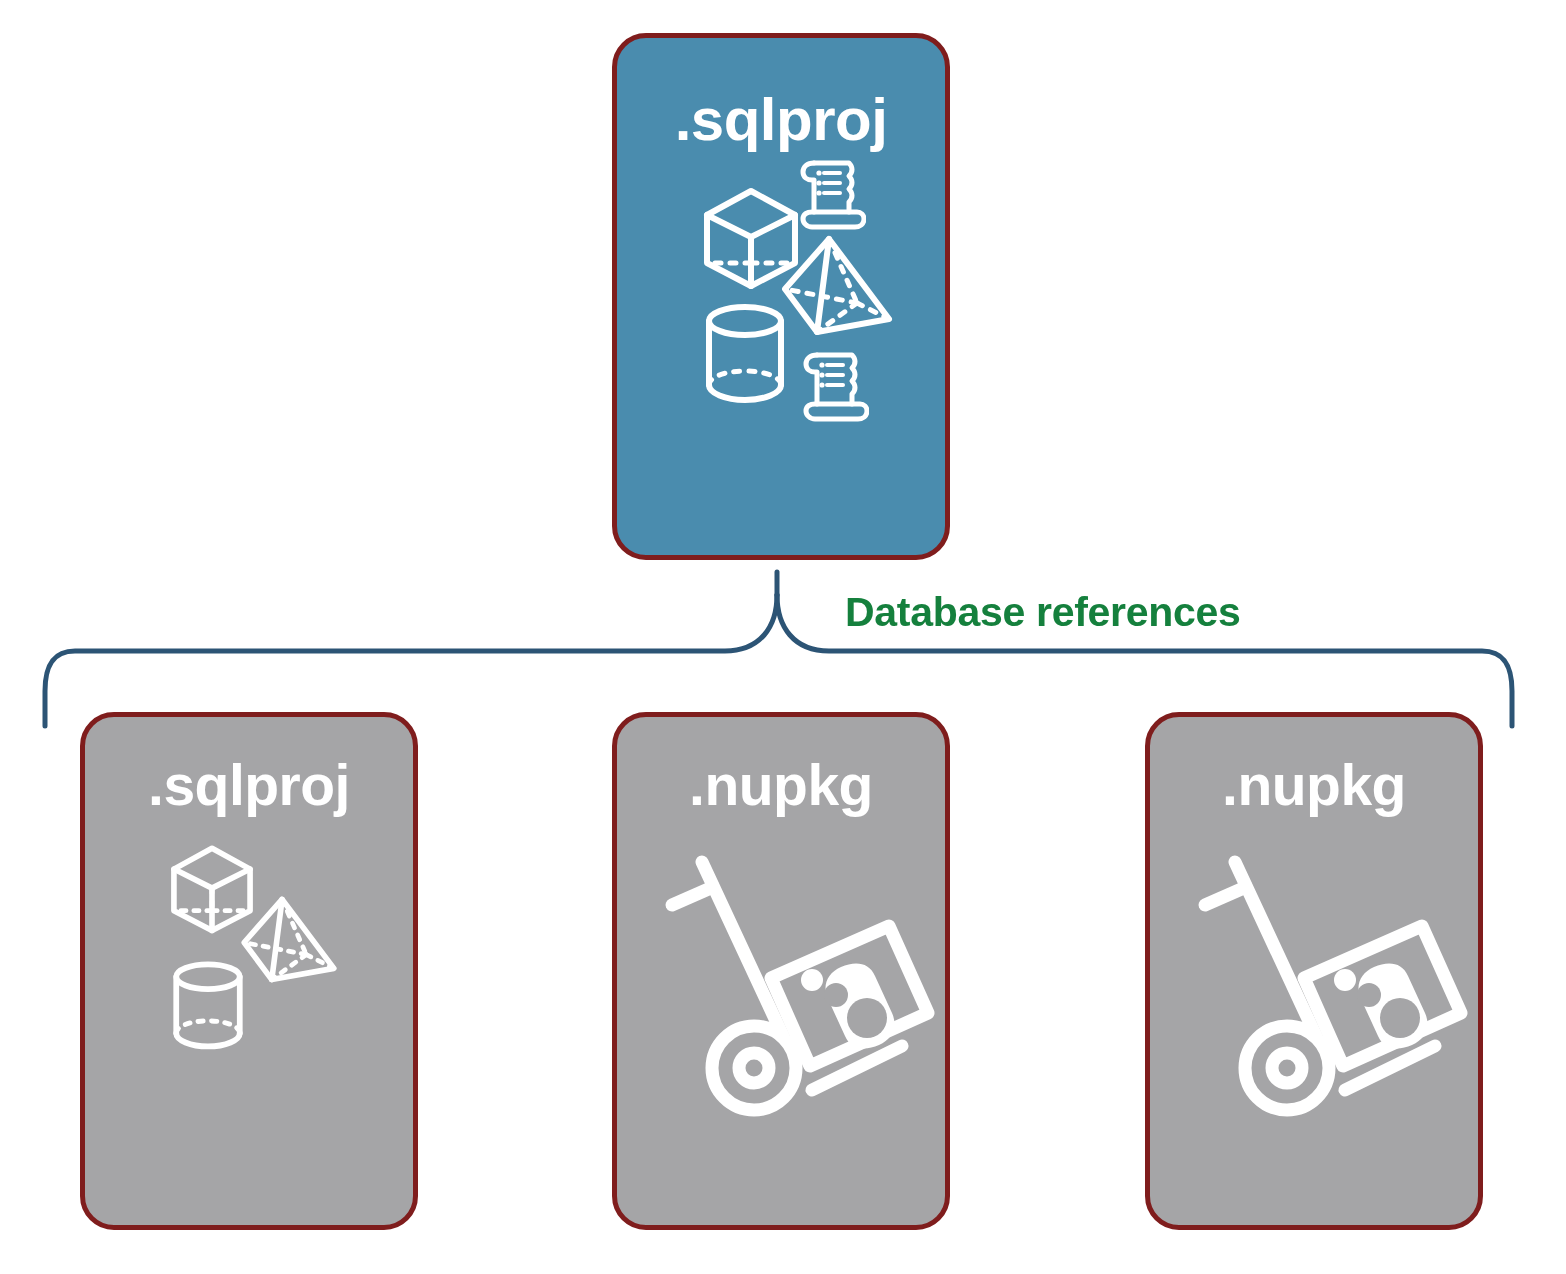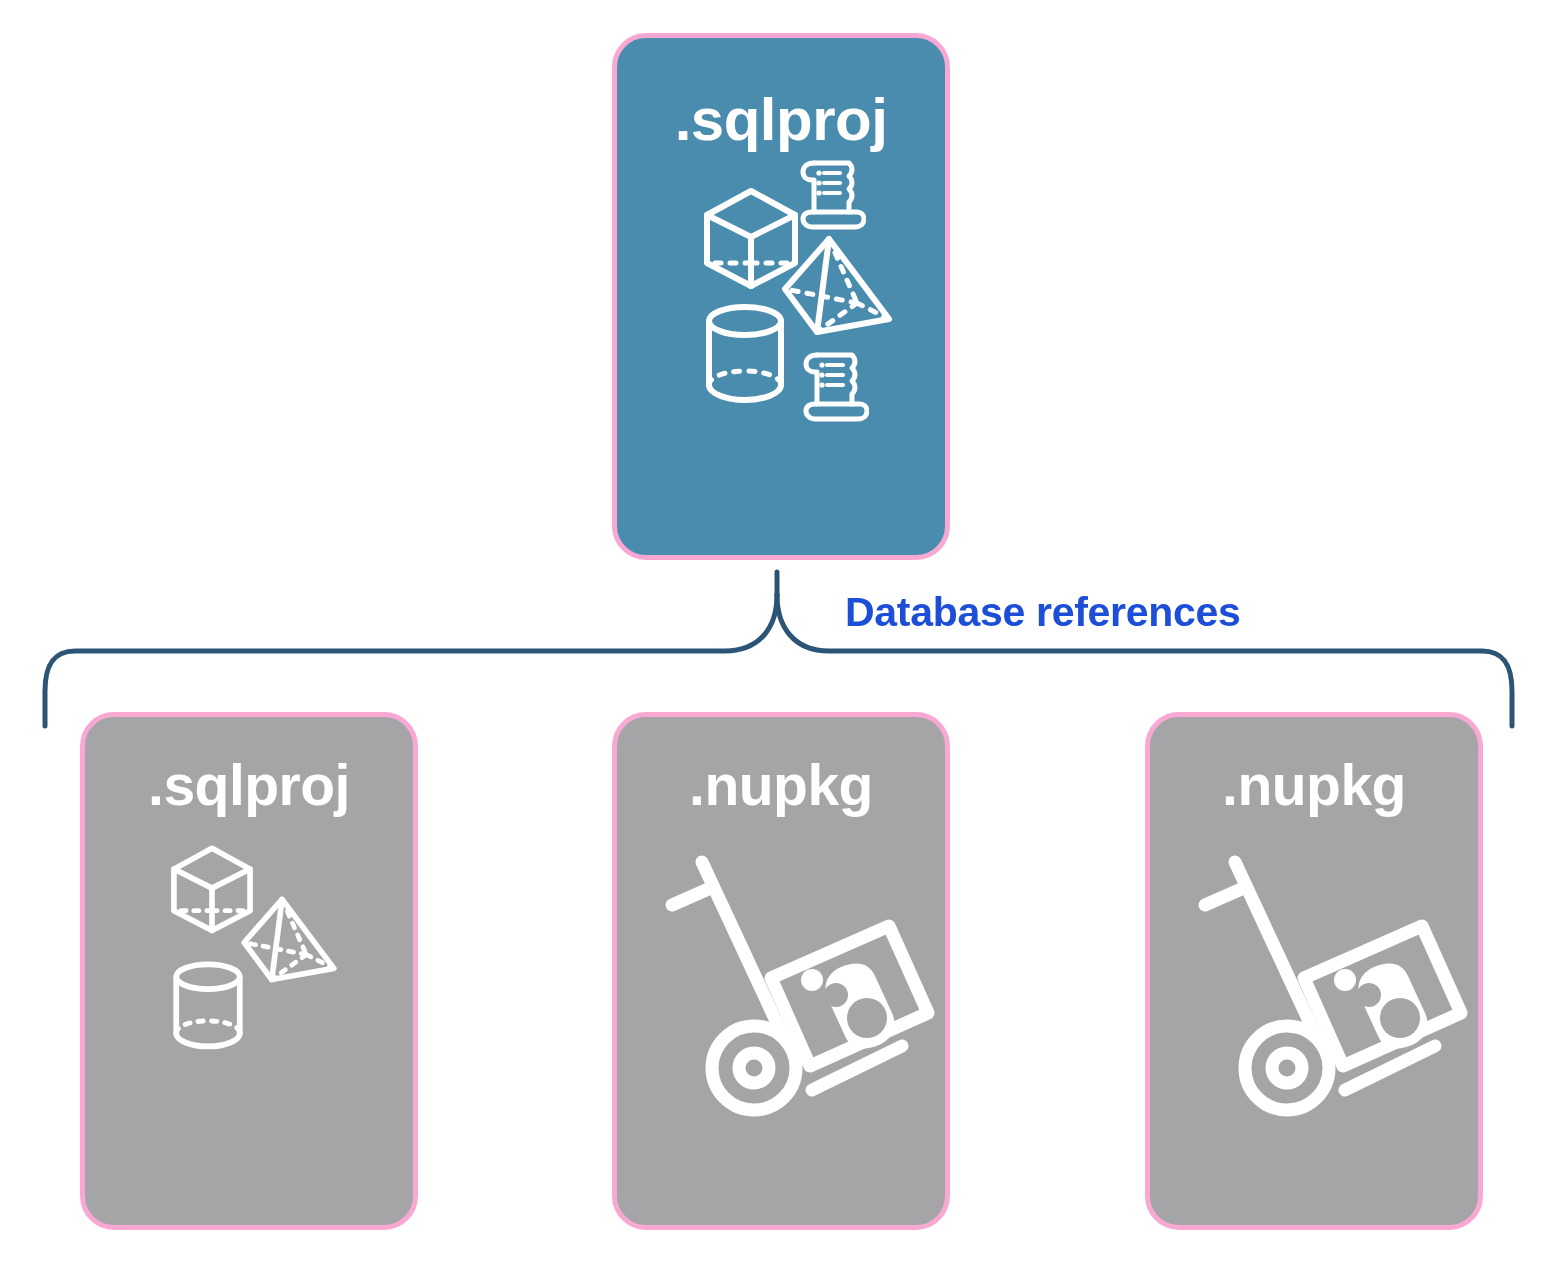--- a/index.html
+++ b/index.html
@@ -17,21 +17,21 @@
   #diagram-root {
     position: absolute;
     left: 0; top: 0;
     width: 1566px;
     height: 1274px;
   }
   .node {
     position: absolute;
     box-sizing: border-box;
     border-radius: 34px;
-    border: 5px solid #f9a8d4;
+    border: 5px solid #7f1d1d;
     display: flex;
     flex-direction: column;
     align-items: center;
   }
   .node-title {
     font-weight: bold;
     color: #ffffff;
     letter-spacing: -0.5px;
     line-height: 1;
     user-select: none;
@@ -80,21 +80,21 @@
     pointer-events: none;
   }
 
   
   #brace-label {
     position: absolute;
     left: 845px;
     top: 589px;
     font-size: 41px;
     font-weight: bold;
-    color: #1d4ed8;
+    color: #15803d;
     letter-spacing: -0.3px;
     white-space: nowrap;
     user-select: none;
   }
 
   .icon-abs { position: absolute; }
   .shape-svg { display: block; }
 </style>
 </head>
 <body>

